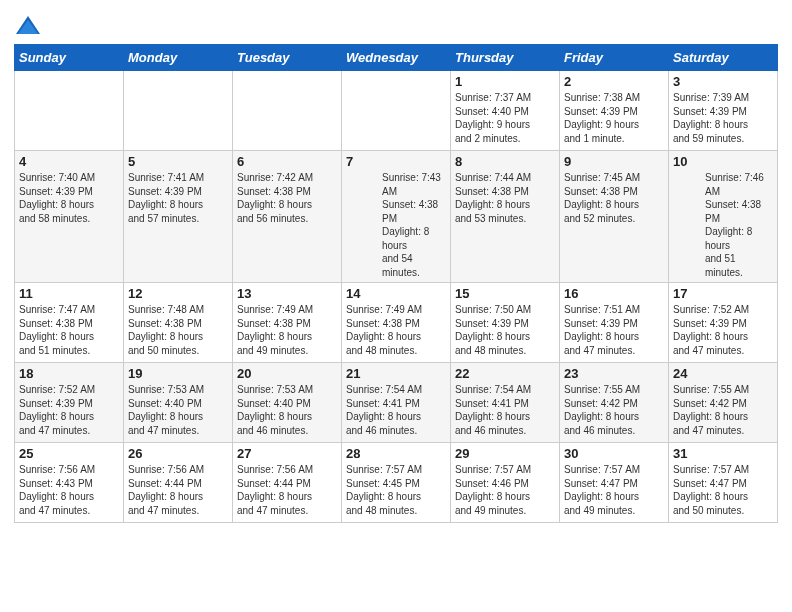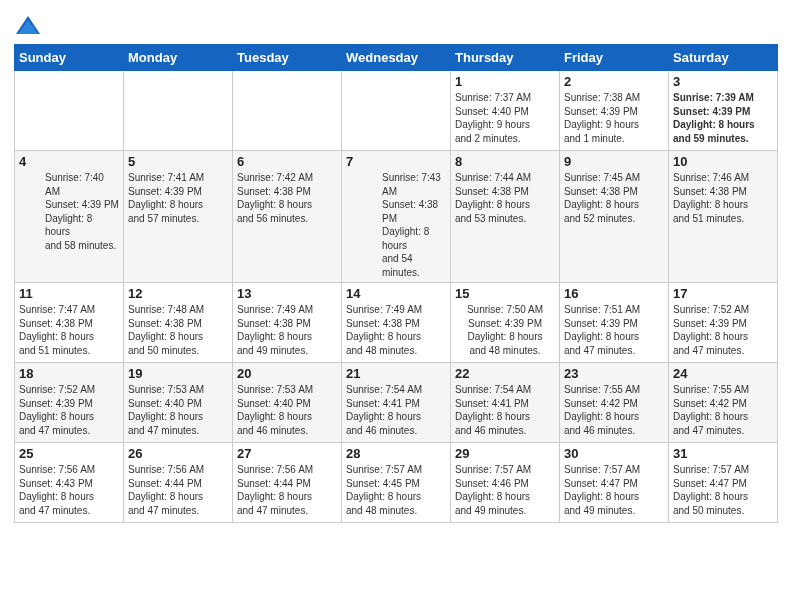--- a/index.html
+++ b/index.html
@@ -58,20 +58,21 @@
       table-layout: fixed;
     }
     thead th {
       background-color: #1565c0;
       color: #fff;
       font-size: 13px;
       font-weight: bold;
       padding: 5px 4px;
       text-align: left;
       border: 1px solid #1565c0;
+      font-style: italic;
     }
     tbody td {
       vertical-align: top;
       border: 1px solid #ccc;
       padding: 3px 4px;
       font-size: 10px;
       color: #333;
       height: 80px;
     }
     tbody tr:nth-child(even) td {
@@ -143,30 +144,30 @@
           </td>
           <td>
             <span class="day-number">2</span>
             <div class="day-info" style="white-space: pre-line;">Sunrise: 7:38 AM
 Sunset: 4:39 PM
 Daylight: 9 hours
 and 1 minute.</div>
           </td>
           <td>
             <span class="day-number">3</span>
-            <div class="day-info" style="white-space: pre-line; font-weight: bold;">Sunrise: 7:39 AM
+            <div class="day-info" style="white-space: pre-line;">Sunrise: 7:39 AM
 Sunset: 4:39 PM
 Daylight: 8 hours
 and 59 minutes.</div>
           </td>
         </tr>
         <tr>
           <td>
             <span class="day-number">4</span>
-            <div class="day-info" style="white-space: pre-line; margin-left: 26px;">Sunrise: 7:40 AM
+            <div class="day-info" style="white-space: pre-line;">Sunrise: 7:40 AM
 Sunset: 4:39 PM
 Daylight: 8 hours
 and 58 minutes.</div>
           </td>
           <td>
             <span class="day-number">5</span>
             <div class="day-info" style="white-space: pre-line;">Sunrise: 7:41 AM
 Sunset: 4:39 PM
 Daylight: 8 hours
 and 57 minutes.</div>
@@ -194,21 +195,21 @@
           </td>
           <td>
             <span class="day-number">9</span>
             <div class="day-info" style="white-space: pre-line;">Sunrise: 7:45 AM
 Sunset: 4:38 PM
 Daylight: 8 hours
 and 52 minutes.</div>
           </td>
           <td>
             <span class="day-number">10</span>
-            <div class="day-info" style="white-space: pre-line;">Sunrise: 7:46 AM
+            <div class="day-info" style="white-space: pre-line; margin-left: 32px;">Sunrise: 7:46 AM
 Sunset: 4:38 PM
 Daylight: 8 hours
 and 51 minutes.</div>
           </td>
         </tr>
         <tr>
           <td>
             <span class="day-number">11</span>
             <div class="day-info" style="white-space: pre-line;">Sunrise: 7:47 AM
 Sunset: 4:38 PM
@@ -231,21 +232,21 @@
           </td>
           <td>
             <span class="day-number">14</span>
             <div class="day-info" style="white-space: pre-line;">Sunrise: 7:49 AM
 Sunset: 4:38 PM
 Daylight: 8 hours
 and 48 minutes.</div>
           </td>
           <td>
             <span class="day-number">15</span>
-            <div class="day-info" style="white-space: pre-line; text-align: center;">Sunrise: 7:50 AM
+            <div class="day-info" style="white-space: pre-line;">Sunrise: 7:50 AM
 Sunset: 4:39 PM
 Daylight: 8 hours
 and 48 minutes.</div>
           </td>
           <td>
             <span class="day-number">16</span>
             <div class="day-info" style="white-space: pre-line;">Sunrise: 7:51 AM
 Sunset: 4:39 PM
 Daylight: 8 hours
 and 47 minutes.</div>

